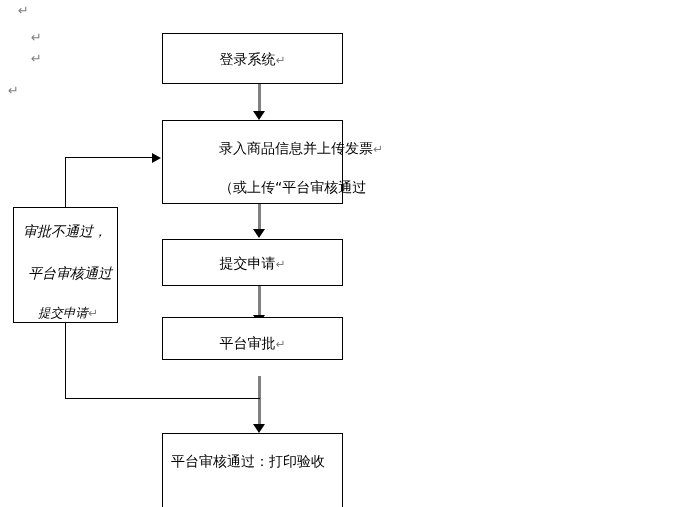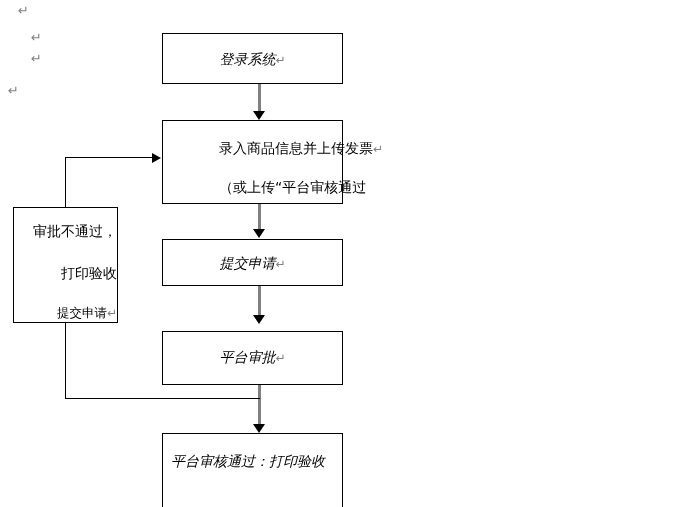--- a/index.html
+++ b/index.html
@@ -27,21 +27,20 @@
     color: #000000;
     font-size: 14px;
     line-height: 1.0;
     text-align: center;
     white-space: nowrap;
     z-index: 5;
   }
   .node .txt {
     display: block;
     white-space: nowrap;
-    font-style: italic;
   }
 
   
   #node-login {
     left: 162px; top: 33px; width: 181px; height: 51px;
   }
   #node-login .txt { margin-top: 18px; }
 
   
   #node-entry {
@@ -53,35 +52,36 @@
   #node-entry .line2 { display:block; margin: 25px 0 0 8px; }
 
   
   #node-submit {
     left: 162px; top: 239px; width: 181px; height: 47px;
   }
   #node-submit .txt { margin-top: 16px; }
 
   
   #node-review {
-    left: 162px; top: 331px; width: 181px; height: 54px;
+    left: 162px; top: 317px; width: 181px; height: 43px;
   }
   #node-review .txt { margin-top: 18px; }
 
   
   #node-approved {
     left: 162px; top: 433px; width: 181px; height: 75px;
     text-align: left;
   }
   #node-approved .txt { margin: 20px 0 0 8px; }
 
   
   #node-reject {
     left: 13px; top: 207px; width: 105px; height: 116px;
-    text-align: right;
+    text-align: left;
+    font-style: italic;
   }
   #node-reject .l1 { display:block; margin: 16px 0 0 9px; }
   #node-reject .l2 { display:block; margin: 28px 0 0 14px; }
   #node-reject .l3 { display:block; margin: 27px 0 0 24px; font-size: 12.5px; }
 
   
   .vline {
     position: absolute;
     width: 3px;
     background: #808080;
@@ -197,17 +197,17 @@
   <div class="node" id="node-review">
     <span class="txt">平台审批<span class="ret">↵</span></span>
   </div>
 
   <div class="node" id="node-approved">
     <span class="txt">平台审核通过：打印验收</span>
   </div>
 
   <div class="node" id="node-reject">
     <span class="l1">审批不通过，</span>
-    <span class="l2">打印验收</span>
+    <span class="l2">平台审核通过</span>
     <span class="l3">提交申请<span class="ret">↵</span></span>
   </div>
 
 </div>
 
 </body></html>

